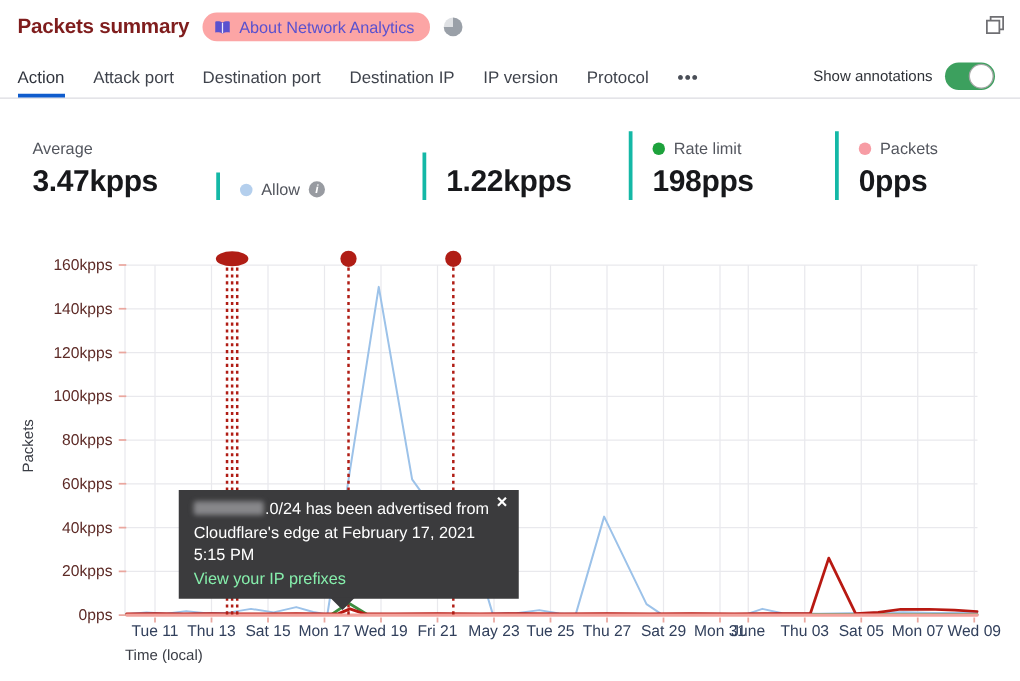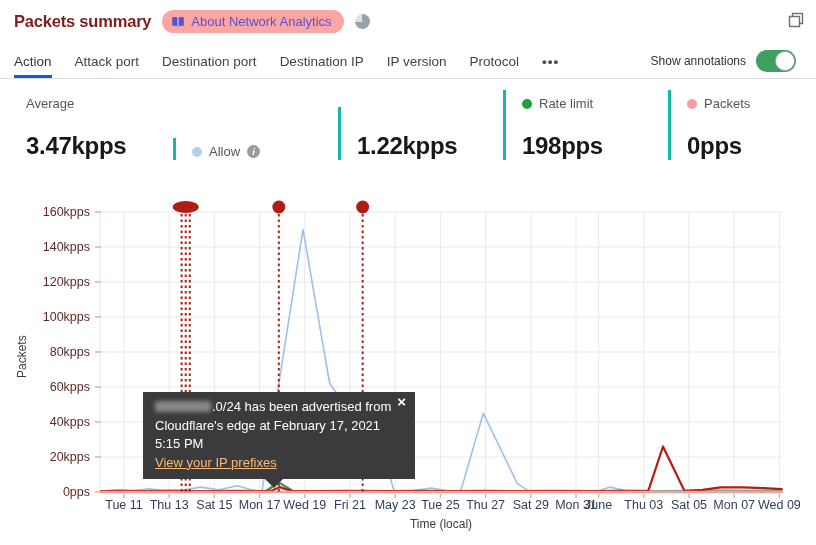--- a/index.html
+++ b/index.html
@@ -29,35 +29,35 @@
 
   
   .stats{position:absolute;left:12px;right:0;top:96px;display:flex;align-items:flex-end;height:64px}
   .stat{box-sizing:border-box;padding:5px 0 0 16px}
   .stat:first-child{padding-left:14px}
   .stat+.stat{border-left:3px solid #14b8a6}
   .stat-top{display:flex;align-items:center;gap:7px;font-size:13px;color:#53565e;height:17px}
   .dot{width:10px;height:10px;border-radius:50%;flex:0 0 auto}
   .info{width:13px;height:13px;border-radius:50%;background:#989ba1;color:#fff;font-size:9.5px;
         font-weight:700;font-style:italic;display:flex;align-items:center;justify-content:center}
-  .stat-value{margin-top:20px;font-size:24px;font-weight:600;color:#17181b;letter-spacing:-.3px}
+  .stat-value{margin-top:5px;font-size:24px;font-weight:600;color:#17181b;letter-spacing:-.3px}
 
   
   #chart{position:absolute;inset:0;pointer-events:none}
   #chart text{font-family:"Liberation Sans",sans-serif}
   .ylab{position:absolute;left:15px;top:378px;transform:rotate(-90deg);transform-origin:left top;
         font-size:12px;color:#3a3d45;white-space:nowrap}
-  .xlab{position:absolute;left:100px;width:682px;top:517px;text-align:center;font-size:12px;color:#3a3d45}
+  .xlab{position:absolute;left:100px;width:682px;top:517px;font-size:12px;color:#3a3d45}
 
   
   .tooltip{position:absolute;left:143px;top:392px;width:272px;box-sizing:border-box;background:#3b3b3d;
            color:#fff;font-size:13px;line-height:18.5px;padding:6px 12px 7px 12px;z-index:5}
   .redact{display:inline-block;width:56px;height:11px;background:#87878a;border-radius:2px;
           filter:blur(2px);vertical-align:-1px;margin-right:1px}
-  .tt-link{color:#fdba74;text-decoration:underline;cursor:pointer}
+  .tt-link{color:#86efac;cursor:pointer}
   .close{position:absolute;right:9px;top:2px;font-size:15px;font-weight:700;cursor:pointer;line-height:16px}
   .tt-arrow{position:absolute;left:121px;bottom:-9px;width:0;height:0;
             border:10px solid transparent;border-top:10px solid #3b3b3d;border-bottom:0}
 </style>
 </head>
 <body>
 
 <div class="header">
   <span class="title">Packets summary</span>
   <span class="badge">

